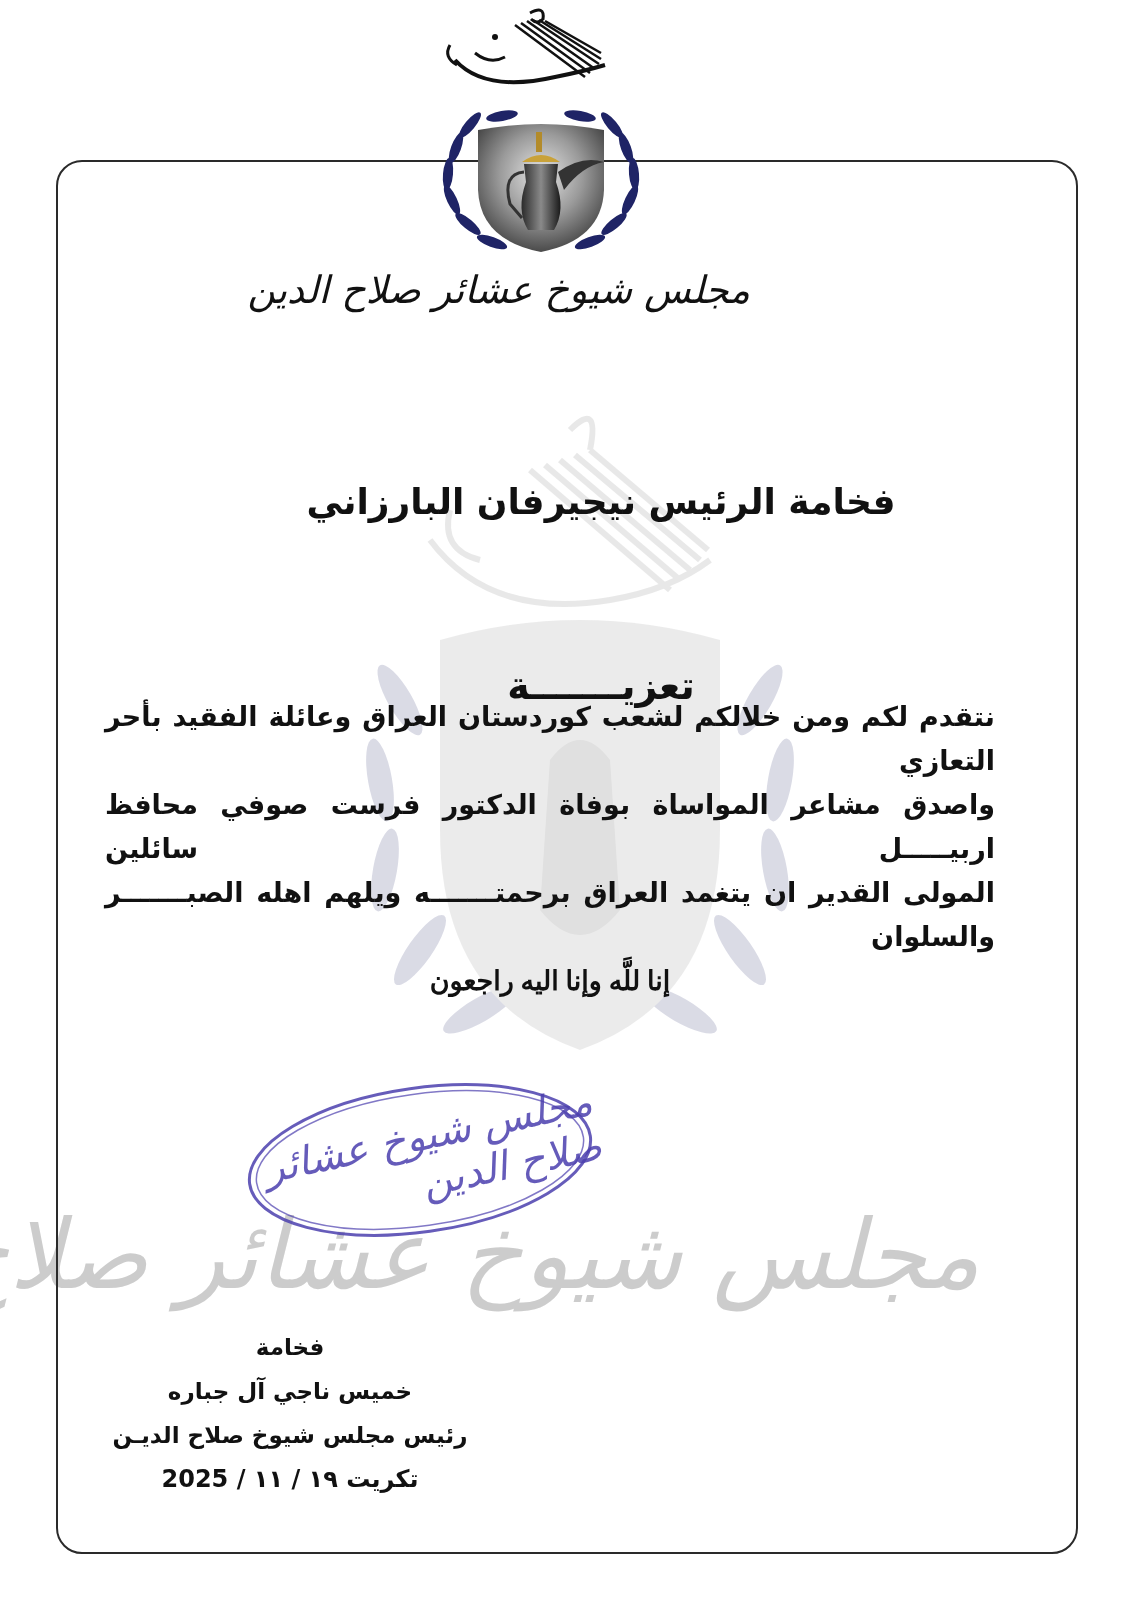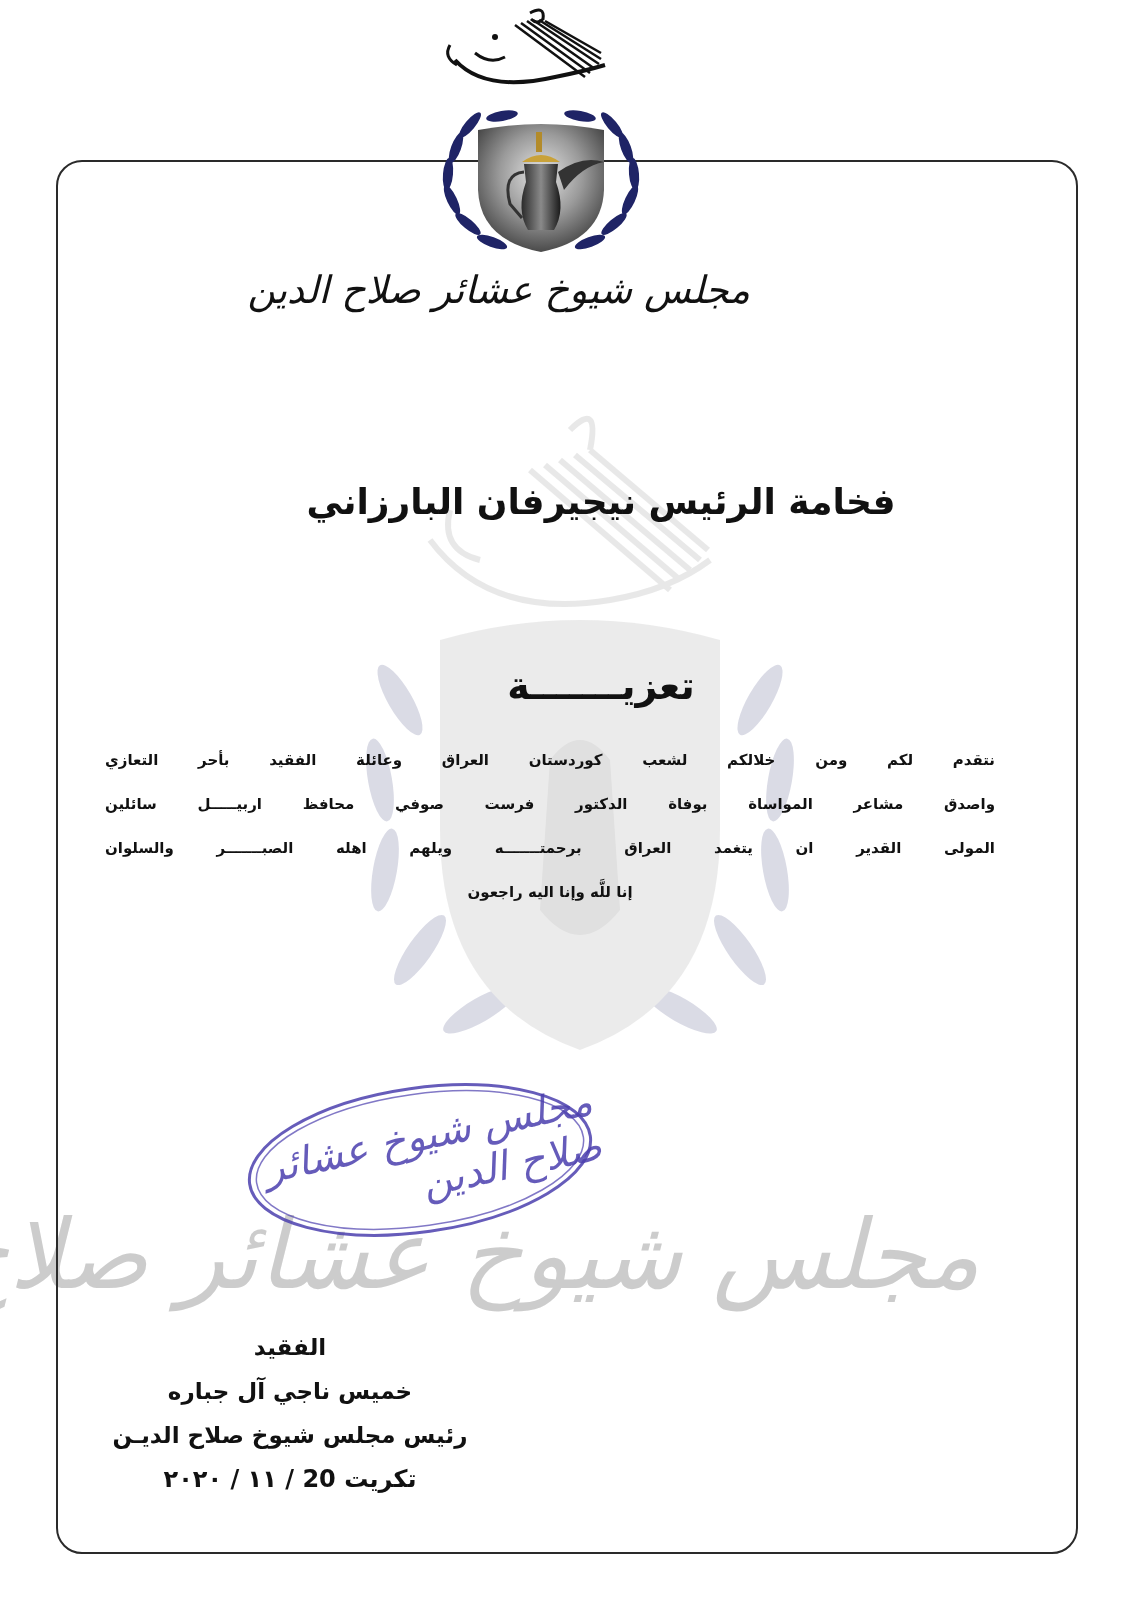--- a/index.html
+++ b/index.html
@@ -27,25 +27,25 @@
   .emblem { position: absolute; left: 432px; top: 100px; width: 218px; height: 160px; }
   .org-name {
     position: absolute; left: 350px; top: 255px; width: 400px; height: 70px;
     font-family: "DejaVu Serif", serif; font-size: 38px; line-height: 70px;
     text-align: center; color: #111; font-style: italic; white-space: nowrap;
   }
   .content { position: absolute; left: 0; width: 1130px; text-align: center; margin-left: 36px; }
   .recipient { top: 468px; font-weight: bold; font-size: 36px; line-height: 68px; }
   .title { top: 656px; font-weight: bold; font-size: 38px; line-height: 60px; }
   .body-text {
-    position: absolute; left: 105px; width: 890px; top: 738px;
-    font-weight: bold; font-size: 15px; line-height: 44px; text-align: justify;
+    position: absolute; left: 105px; width: 890px; top: 695px;
+    font-weight: bold; font-size: 27px; line-height: 44px; text-align: justify;
     text-align-last: justify;
   }
-  .body-text .last { text-align: left; text-align-last: center; display: block; }
+  .body-text .last { text-align: left; text-align-last: center; display: block; font-family: Liberation Serif, serif; }
   .stamp { position: absolute; left: 240px; top: 1075px; width: 360px; height: 170px; }
   .stamp-text {
     position: absolute; left: 0; top: 0; width: 100%; height: 100%;
     display: flex; align-items: center; justify-content: center;
     font-family: "DejaVu Serif", serif; font-size: 40px; color: #4b3fae;
     font-style: italic; transform: rotate(-12deg); opacity: 0.85;
   }
   .signature {
     position: absolute; left: 80px; width: 420px; top: 1325px;
     text-align: center; font-weight: bold; font-size: 23px; line-height: 44px;
@@ -165,17 +165,17 @@
 
 <div class="stamp">
   <svg width="360" height="170" viewBox="0 0 360 170">
     <ellipse cx="180" cy="85" rx="172" ry="72" transform="rotate(-8 180 85)" fill="none" stroke="#4b3fae" stroke-width="3" opacity="0.85"></ellipse>
     <ellipse cx="180" cy="85" rx="165" ry="66" transform="rotate(-8 180 85)" fill="none" stroke="#4b3fae" stroke-width="1.5" opacity="0.7"></ellipse>
   </svg>
   <div class="stamp-text">مجلس شيوخ عشائر صلاح الدين</div>
 </div>
 
 <div class="signature">
-  <div>الفقيد</div>
+  <div>فخامة</div>
   <div>خميس ناجي آل جباره</div>
   <div>رئيس مجلس شيوخ صلاح الديـن</div>
-  <div class="date-line">تكريت  20 / ١١ / ٢٠٢٠</div>
+  <div class="date-line">تكريت  ١٩ / ١١ / 2025</div>
 </div>
 
 </body></html>

